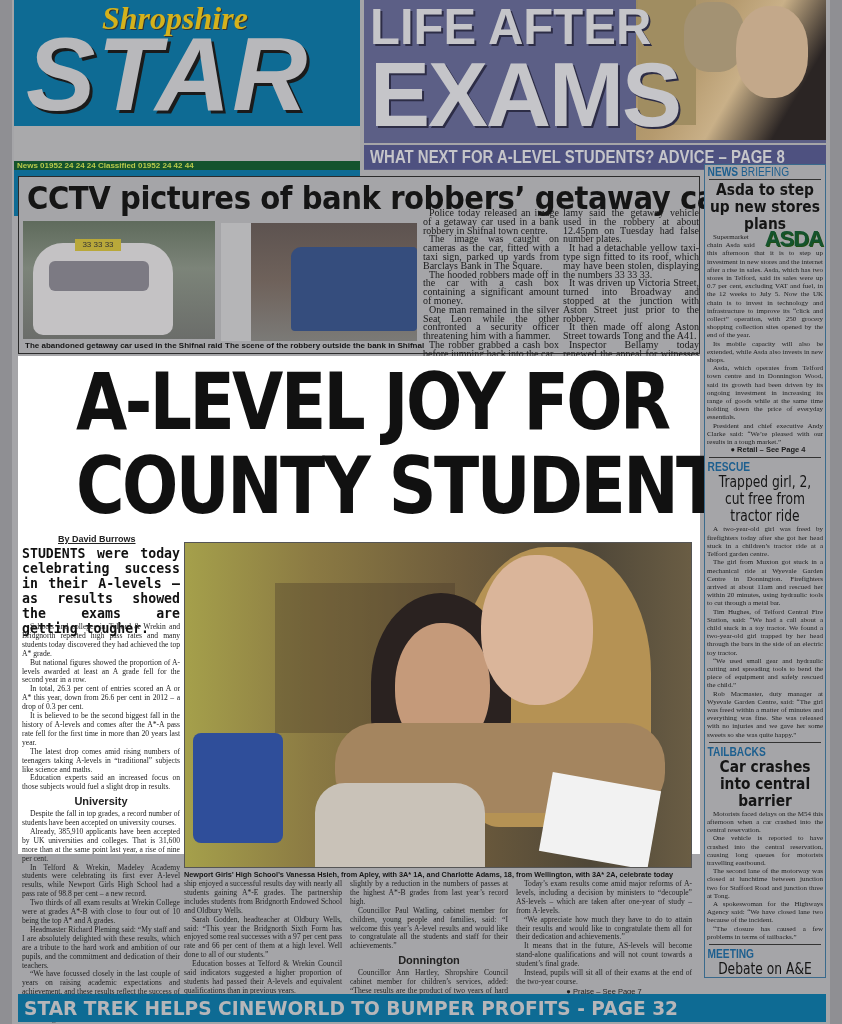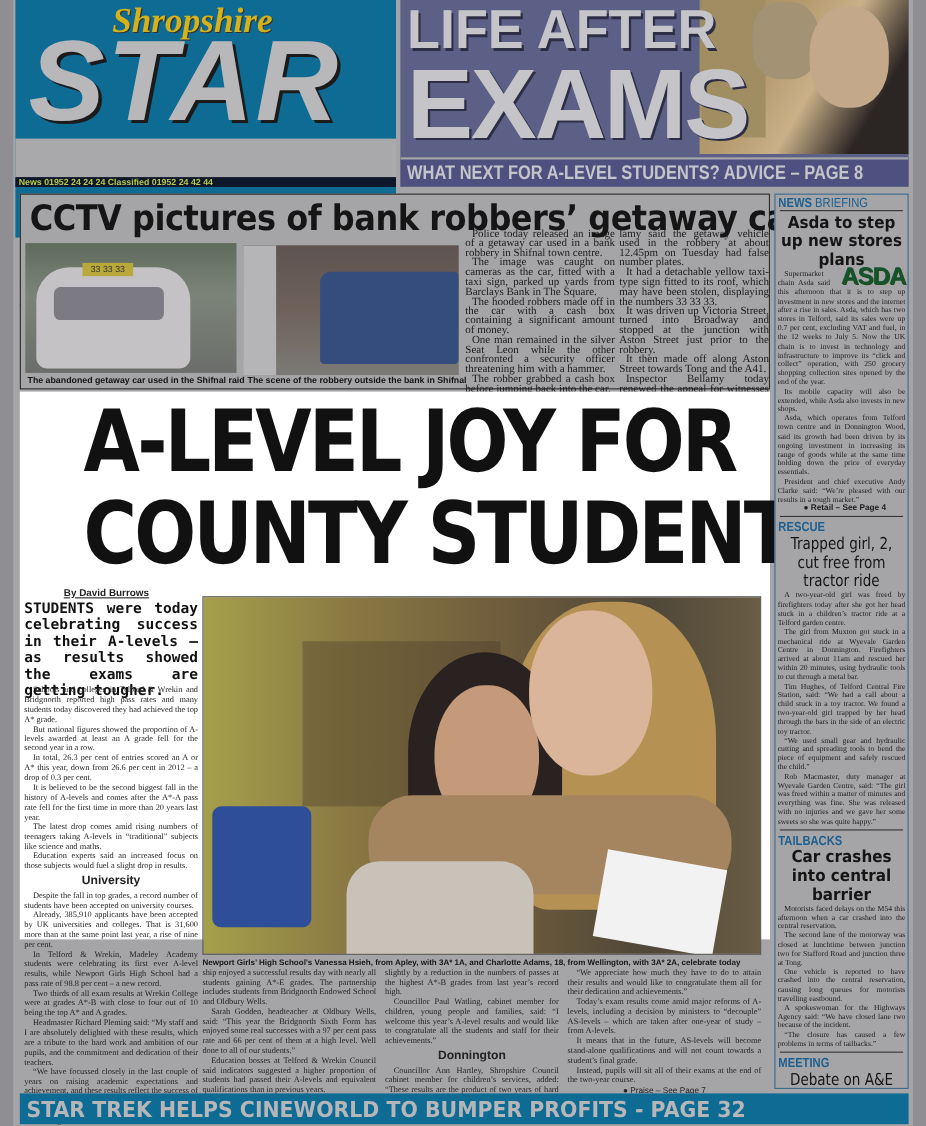--- a/index.html
+++ b/index.html
@@ -9,21 +9,21 @@
 
   
   .masthead { position: absolute; left: 14px; top: 0; width: 346px; height: 216px; background: #0e6b94; }
   .mast-lower { position: absolute; left: 0; top: 126px; width: 346px; height: 36px; background: #a9a9ab; }
   .shropshire { position: absolute; left: 88px; top: 0px; font-family: "Liberation Serif", serif; font-style: italic; font-weight: bold; font-size: 32px; color: #d4b21c; text-shadow: 1px 1px 0 #333; }
   .star { position: absolute; left: 12px; top: 22px; font-family: "Liberation Sans", sans-serif; font-style: italic; font-weight: bold; font-size: 104px; letter-spacing: 2px; color: #b8b8bb; text-shadow: 3px 3px 0 #1b1b1b; line-height: 1; }
   .date { position: absolute; left: 4px; top: 130px; font-family: "Liberation Sans", sans-serif; font-weight: bold; font-size: 15px; color: #1a1a1a; transform: scaleX(0.8); transform-origin: left; }
   .web { position: absolute; left: 4px; top: 146px; font-family: "Liberation Sans", sans-serif; font-weight: bold; font-size: 12px; color: #1a1a1a; transform: scaleX(0.85); transform-origin: left; }
   .last { position: absolute; left: 224px; top: 128px; font-family: "Liberation Sans", sans-serif; font-weight: bold; font-size: 22px; color: #1a1a1a; transform: scaleX(0.8); transform-origin: left; }
   .price { position: absolute; left: 306px; top: 128px; font-family: "Liberation Sans", sans-serif; font-weight: bold; font-size: 22px; color: #1a1a1a; transform: scaleX(0.8); transform-origin: left; }
-  .phones { position: absolute; left: 0; top: 161px; width: 346px; height: 9px; background: #0f172a; font-family: "Liberation Sans", sans-serif; font-size: 8px; line-height: 9px; color: #b7c94b; padding-left: 3px; font-weight: bold; white-space: nowrap; }
+  .phones { position: absolute; left: 0; top: 161px; width: 346px; height: 9px; background: #14532d; font-family: "Liberation Sans", sans-serif; font-size: 8px; line-height: 9px; color: #b7c94b; padding-left: 3px; font-weight: bold; white-space: nowrap; }
 
   
   .promo { position: absolute; left: 364px; top: 0; width: 462px; height: 170px; background: #5c5f86; overflow: hidden; }
   .promo-photo { position: absolute; right: 0; top: 0; width: 190px; height: 140px; background: linear-gradient(120deg, #9a8a62 0%, #b59a6e 35%, #c9b088 55%, #2b2524 80%); }
   .promo-photo .face1 { position: absolute; left: 100px; top: 6px; width: 72px; height: 92px; border-radius: 45%; background: #c3a88a; }
   .promo-photo .hair1 { position: absolute; left: 48px; top: 2px; width: 60px; height: 70px; border-radius: 40%; background: #a39273; }
   .promo-photo .envelope { position: absolute; left: 2px; top: 0; width: 58px; height: 125px; background: #a08d61; }
   .promo-title1 { position: absolute; left: 6px; top: 2px; font-family: "Liberation Sans", sans-serif; font-weight: bold; font-size: 50px; color: #c5c5c9; transform: scaleX(0.98); transform-origin: left; line-height: 1; text-shadow: 2px 2px 0 #2d2d46; }
   .promo-title2 { position: absolute; left: 6px; top: 50px; font-family: "Liberation Sans", sans-serif; font-weight: bold; font-size: 90px; color: #c5c5c9; line-height: 1; letter-spacing: -2px; text-shadow: 2px 2px 0 #2d2d46; }
   .promo-bar { position: absolute; left: 0; top: 143px; width: 462px; height: 26px; background: #4e5180; border-top: 2px solid #a5a5a8; font-family: "Liberation Sans", sans-serif; font-weight: bold; font-size: 18px; color: #c5c5c9; line-height: 24px; padding-left: 6px; white-space: nowrap; transform-origin: left; }
@@ -62,21 +62,21 @@
   .sweater { position: absolute; left: 130px; top: 240px; width: 170px; height: 90px; background: #c9c2b8; border-radius: 30px 30px 0 0; }
   .paper { position: absolute; left: 360px; top: 238px; width: 110px; height: 80px; background: #f2f2f2; transform: rotate(10deg); }
   .photo-cap { position: absolute; left: 166px; top: 514px; width: 508px; font-family: "Liberation Sans", sans-serif; font-weight: bold; font-size: 7.3px; color: #151515; white-space: nowrap; overflow: hidden; }
   .col2 { position: absolute; left: 166px; top: 524px; width: 158px; font-size: 7.6px; line-height: 8.9px; color: #222; text-align: justify; }
   .col3 { position: absolute; left: 332px; top: 524px; width: 158px; font-size: 7.6px; line-height: 8.9px; color: #222; text-align: justify; }
   .col4 { position: absolute; left: 498px; top: 524px; width: 176px; font-size: 7.6px; line-height: 8.9px; color: #222; text-align: justify; }
   .col2 p, .col3 p, .col4 p { text-indent: 8px; }
   .praise { font-family: "Liberation Sans", sans-serif; font-weight: normal; font-size: 7.5px; text-align: center; text-indent: 0 !important; margin-top: 1px; }
 
   
-  .sidebar { position: absolute; left: 704px; top: 176px; width: 122px; height: 814px; border: 1px solid #3a6a8c; background: #a5a5a8; overflow: hidden; }
+  .sidebar { position: absolute; left: 704px; top: 164px; width: 122px; height: 814px; border: 1px solid #3a6a8c; background: #a5a5a8; overflow: hidden; }
   .sb-cat { font-family: "Liberation Sans", sans-serif; font-weight: bold; font-size: 12px; color: #1d5f8f; padding-left: 3px; transform: scaleX(0.85); transform-origin: left; white-space: nowrap; }
   .sb-cat .light { font-weight: normal; }
   .sb-head { font-family: "DejaVu Sans", sans-serif; font-weight: bold; font-size: 15px; line-height: 17px; text-align: center; color: #151515; transform: scaleX(0.92); }
   .sb-head.condensed { font-weight: normal; font-size: 15px; transform: scaleX(0.82); }
   .sb-text { font-size: 7px; line-height: 8.2px; color: #1c1c1c; text-align: justify; padding: 0 2px; }
   .sb-text p { text-indent: 6px; }
   .sb-rule { border-top: 1px solid #333; margin: 3px 4px 2px; }
   .sb-see { font-family: "Liberation Sans", sans-serif; font-weight: bold; font-size: 7.5px; text-align: center; }
   .asda-logo { float: right; margin: 2px 0 2px 4px; font-family: Liberation Sans, sans-serif; font-weight: bold; font-size: 22px; color: #14532d; text-shadow: 1px 1px 0 #1f4f16; letter-spacing: -1px; }
   .sb-section { margin-bottom: 2px; }
@@ -185,22 +185,22 @@
     <p>Education bosses at Telford &amp; Wrekin Council said indicators suggested a higher proportion of students had passed their A-levels and equivalent qualifications than in previous years.</p>
     <p>But they said the success was tempered</p>
   </div>
   <div class="col3">
     <p style="text-indent:0">slightly by a reduction in the numbers of passes at the highest A*-B grades from last year’s record high.</p>
     <p>Councillor Paul Watling, cabinet member for children, young people and families, said: “I welcome this year’s A-level results and would like to congratulate all the students and staff for their achievements.”</p>
     <p class="subhead">Donnington</p>
     <p>Councillor Ann Hartley, Shropshire Council cabinet member for children’s services, added: “These results are the product of two years of hard work for our students.</p>
   </div>
   <div class="col4">
+    <p>Today’s exam results come amid major reforms of A-levels, including a decision by ministers to “decouple” AS-levels – which are taken after one-year of study – from A-levels.</p>
     <p>“We appreciate how much they have to do to attain their results and would like to congratulate them all for their dedication and achievements.”</p>
-    <p>Today’s exam results come amid major reforms of A-levels, including a decision by ministers to “decouple” AS-levels – which are taken after one-year of study – from A-levels.</p>
     <p>It means that in the future, AS-levels will become stand-alone qualifications and will not count towards a student’s final grade.</p>
     <p>Instead, pupils will sit all of their exams at the end of the two-year course.</p>
     <p class="praise">● Praise – See Page 7</p>
   </div>
 </div>
 
 <div class="sidebar">
   <div class="sb-section">
     <div class="sb-cat"><span>NEWS</span><span class="light"> BRIEFING</span></div>
     <div class="sb-rule" style="margin-top:0"></div>
@@ -224,22 +224,22 @@
       <p>“We used small gear and hydraulic cutting and spreading tools to bend the piece of equipment and safely rescued the child.”</p>
       <p>Rob Macmaster, duty manager at Wyevale Garden Centre, said: “The girl was freed within a matter of minutes and everything was fine. She was released with no injuries and we gave her some sweets so she was quite happy.”</p>
     </div>
     <div class="sb-rule"></div>
   </div>
   <div class="sb-section">
     <div class="sb-cat">TAILBACKS</div>
     <div class="sb-head">Car crashes into central barrier</div>
     <div class="sb-text">
       <p>Motorists faced delays on the M54 this afternoon when a car crashed into the central reservation.</p>
+      <p>One vehicle is reported to have crashed into the central reservation, causing long queues for motorists travelling eastbound.</p>
       <p>The second lane of the motorway was closed at lunchtime between junction two for Stafford Road and junction three at Tong.</p>
-      <p>One vehicle is reported to have crashed into the central reservation, causing long queues for motorists travelling eastbound.</p>
       <p>A spokeswoman for the Highways Agency said: “We have closed lane two because of the incident.</p>
       <p>“The closure has caused a few problems in terms of tailbacks.”</p>
     </div>
     <div class="sb-rule"></div>
   </div>
   <div class="sb-section">
     <div class="sb-cat">MEETING</div>
     <div class="sb-head condensed">Debate on A&amp;E relocation</div>
 
   </div>

